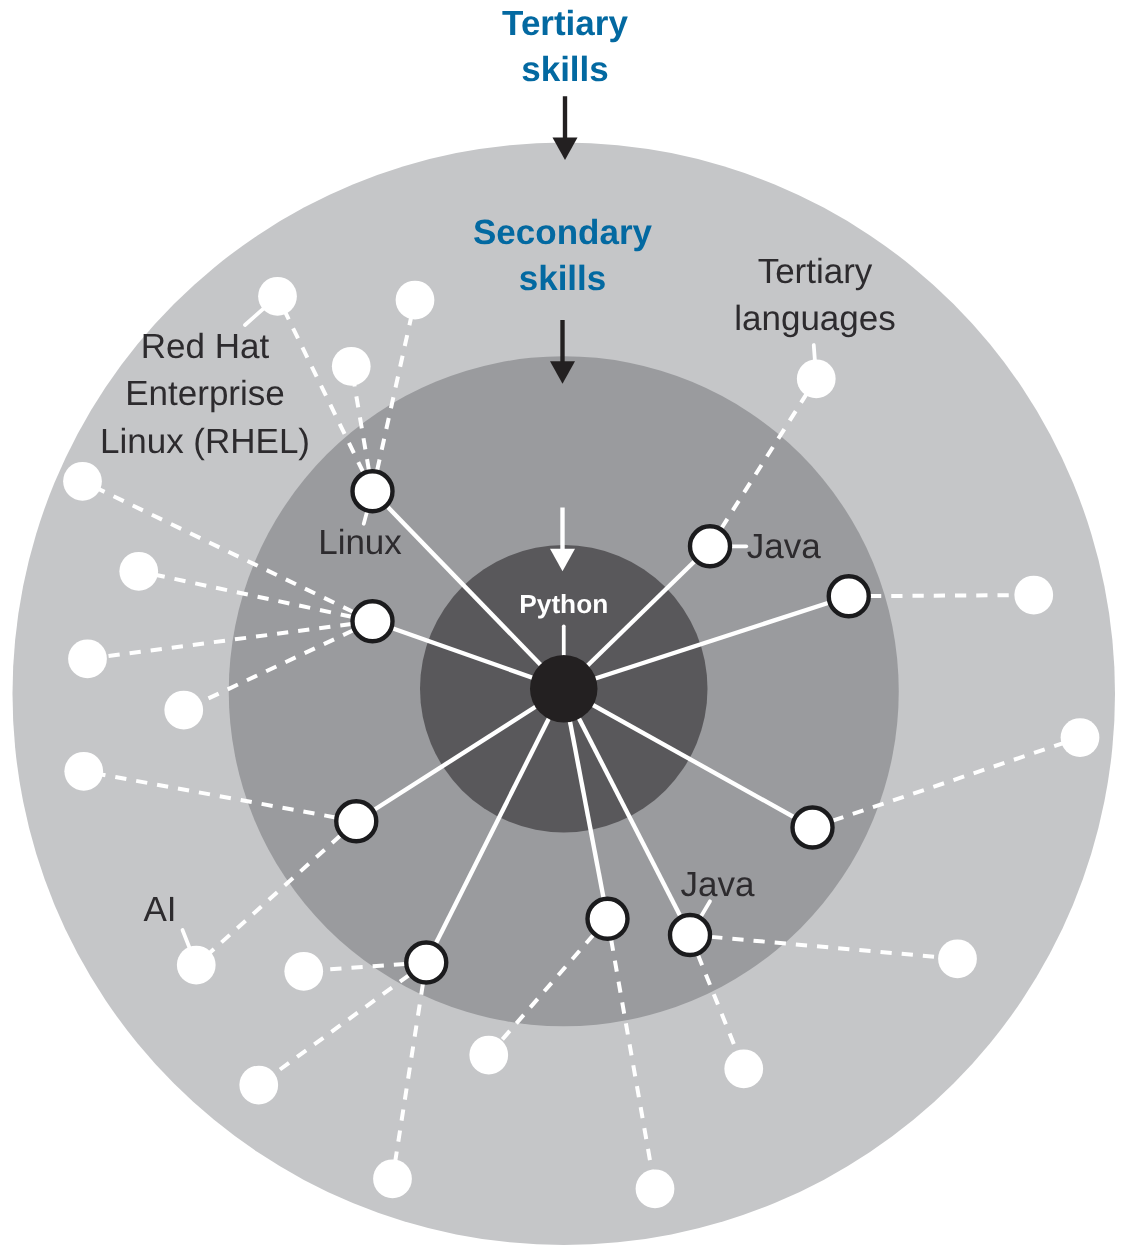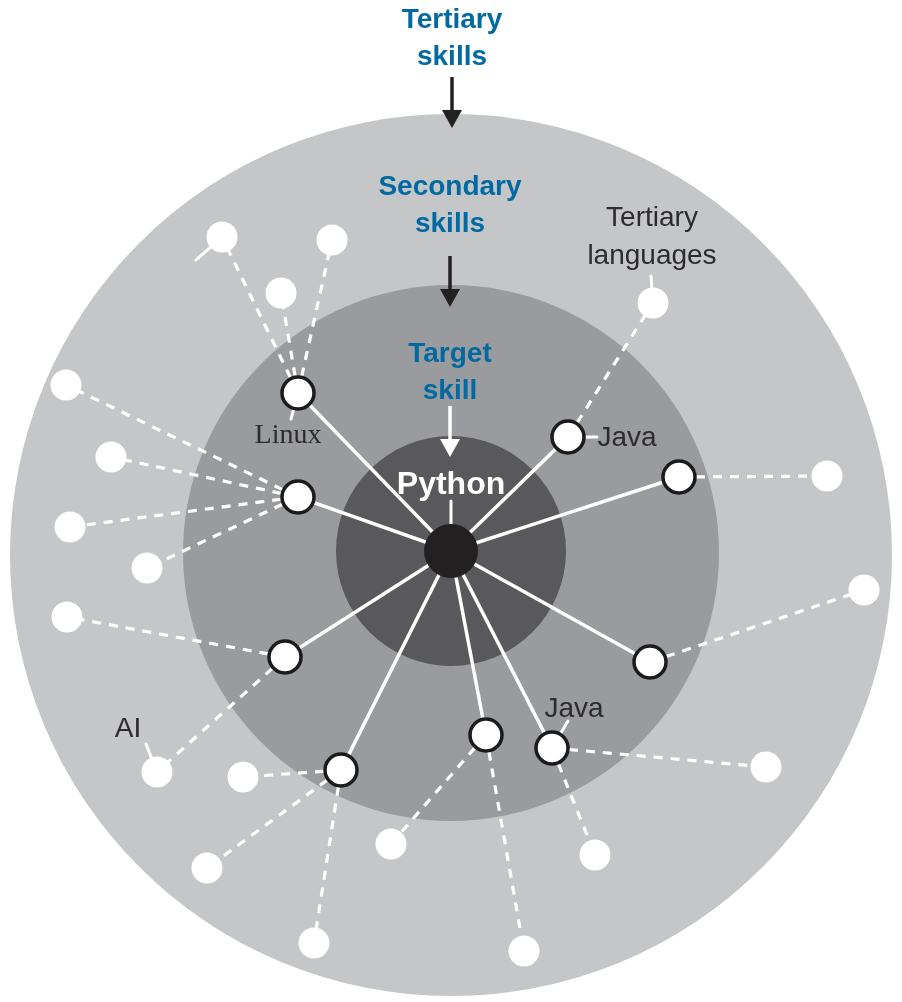--- a/index.html
+++ b/index.html
@@ -18,24 +18,24 @@
     white-space: pre-line;
     color: #2d2b2e;
     font-size: 28px;
     line-height: 38px;
     letter-spacing: 0px;
   }
   .lbl.heading { font-weight: bold; color: #0369a1; line-height: 37px; }
   #lbl-tertiary  { left: 452px; top: 0px; }
   #lbl-secondary { left: 450px; top: 167px; }
   #lbl-target    { left: 450px; top: 334px; }
-  #lbl-python    { left: 451px; top: 466px; font-weight: bold; color:#ffffff; font-size: 32px; line-height: 35px; }
+  #lbl-python    { left: 451px; top: 466px; font-weight: bold; color:#ffffff; font-size: 21px; line-height: 35px; }
   #lbl-rhel      { left: 164px; top: 258px; }
   #lbl-scripting { left: 652px; top: 198px; }
-  #lbl-linux     { left: 288px; top: 418px; line-height: 32px; font-family: Liberation Serif, serif; }
+  #lbl-linux     { left: 288px; top: 418px; line-height: 32px; }
   #lbl-perl      { left: 627px; top: 421px; line-height: 32px; }
   #lbl-java      { left: 574px; top: 692px; line-height: 32px; text-align: right; }
   #lbl-ai        { left: 128px; top: 712px; line-height: 32px; }
 </style>
 </head>
 <body>
 
 <div id="stage">
   <svg id="skill-map" width="902" height="1002" viewBox="0 0 902 1002">
       <circle cx="451" cy="555" r="441" fill="#c5c6c8"></circle>
@@ -110,22 +110,23 @@
       <line x1="450" y1="256" x2="450" y2="292" stroke="#232021" stroke-width="3.5"></line>
       <polygon points="440,289 460,289 450,307" fill="#232021"></polygon>
       <line x1="450" y1="406" x2="450" y2="442" stroke="#ffffff" stroke-width="3.5"></line>
       <polygon points="440,439 460,439 450,457" fill="#ffffff"></polygon>
     </svg>
 
   <div class="lbl heading" id="lbl-tertiary">Tertiary
 skills</div>
   <div class="lbl heading" id="lbl-secondary">Secondary
 skills</div>
-  <div class="lbl heading" id="lbl-target">Target
-skill</div>
   <div class="lbl" id="lbl-python">Python</div>
+  <div class="lbl" id="lbl-rhel">Red Hat
+Enterprise
+Linux (RHEL)</div>
   <div class="lbl" id="lbl-scripting">Tertiary
 languages</div>
   <div class="lbl" id="lbl-linux">Linux</div>
   <div class="lbl" id="lbl-perl">Java</div>
   <div class="lbl" id="lbl-java">Java</div>
   <div class="lbl" id="lbl-ai">AI</div>
 </div>
 
 </body></html>

